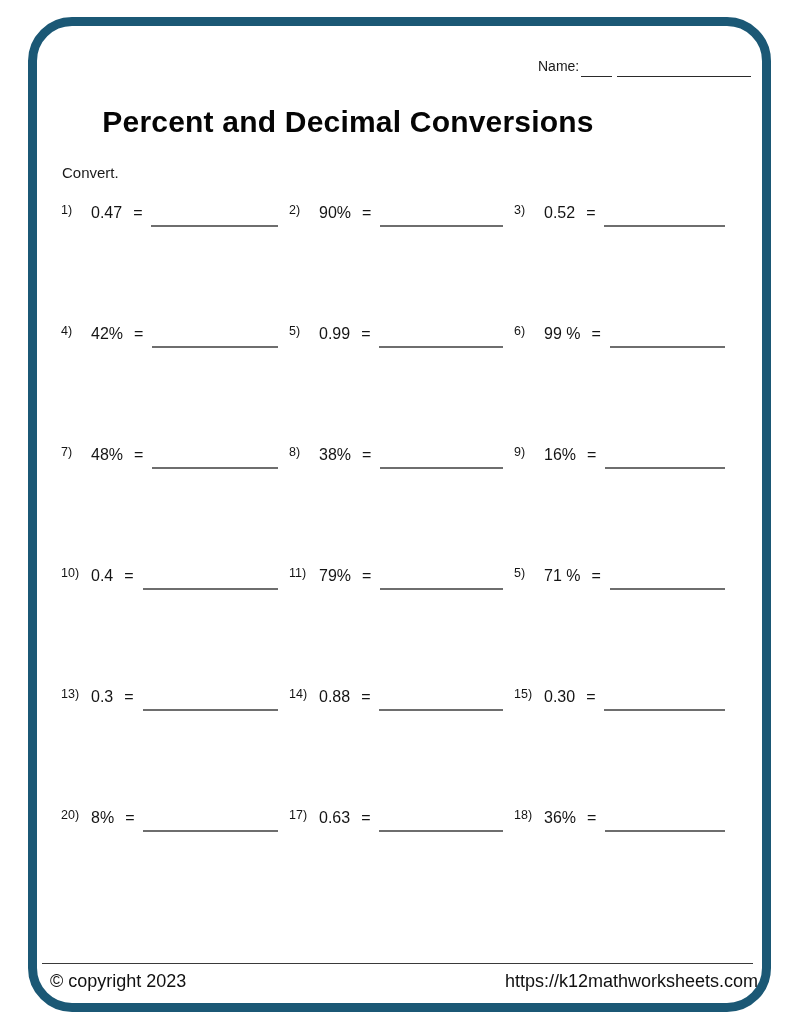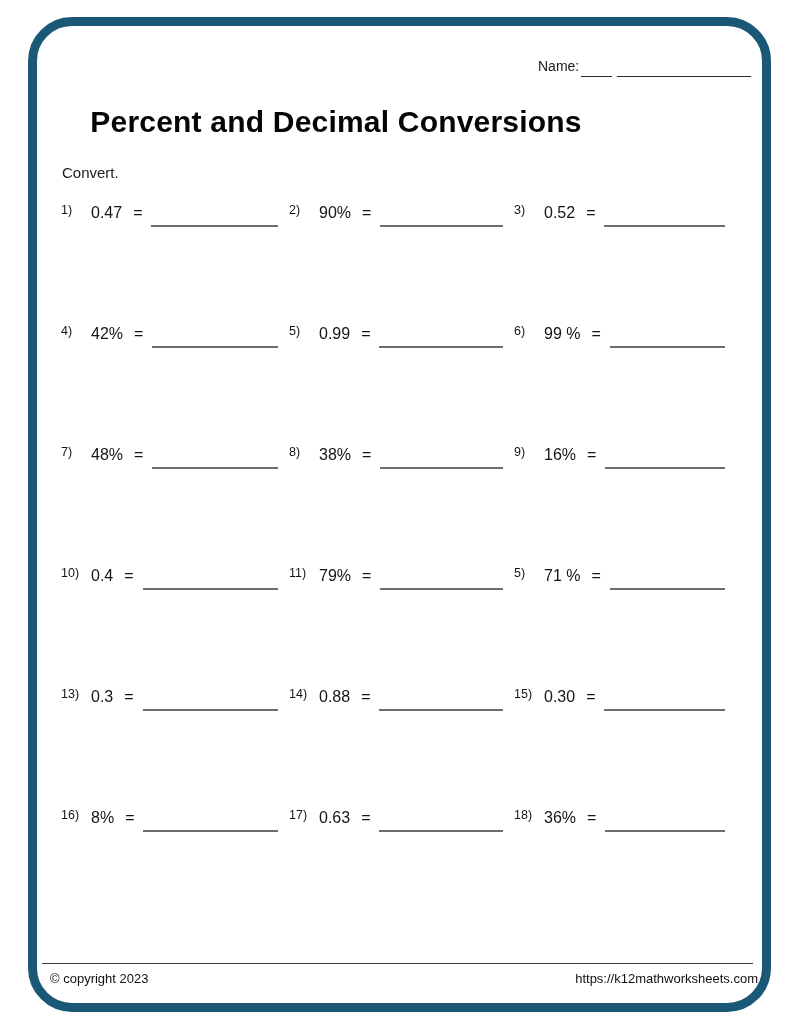--- a/index.html
+++ b/index.html
@@ -18,21 +18,21 @@
     position:absolute;left:518px;top:56px;display:flex;align-items:flex-end;
     font-size:14px;
     margin-left:20px;
   }
   .name-row .lbl{line-height:21px;}
   .name-seg{height:20px;border-bottom:1.6px solid #2a2a2a;display:inline-block;}
   .seg1{width:31px;margin-left:2px;}
   .seg2{width:134px;margin-left:5px;}
   
   .title{
-    position:absolute;left:0;top:105px;width:672px;text-align:center;
+    position:absolute;left:12px;top:105px;width:672px;text-align:center;
     font-size:30px;font-weight:bold;letter-spacing:0.2px;color:#050505;
   }
   
   .instruction{position:absolute;left:62px;top:164px;font-size:15px;}
   
   .problems{
     position:absolute;left:58px;top:203px;
     display:grid;
     grid-template-columns:228px 225px 222px;
     grid-auto-rows:121px;
@@ -51,21 +51,21 @@
     border-bottom:2px solid #6e6e6e;min-width:60px;
   }
   
   .footer-rule{
     position:absolute;left:42px;top:963px;width:711px;height:0;
     border-top:1.8px solid #3a3a3a;
   }
   .footer{
     position:absolute;left:50px;top:971px;width:708px;
     display:flex;justify-content:space-between;align-items:flex-end;
-    font-size:13px;color:#111;
+    font-size:18px;color:#111;
   }
 </style>
 </head>
 <body>
 
 <div class="frame"></div>
 
 <div class="name-row">
   <span class="lbl">Name:</span>
   <span class="name-seg seg1"></span>
@@ -197,21 +197,21 @@
   <div class="cell">
     <span class="num">15)</span>
     <span class="body">
         <span class="expr">0.30</span>
         <span class="eq">=</span>
         <span class="line"></span>
       </span>
   </div>
 
   <div class="cell">
-    <span class="num">16)</span>
+    <span class="num">20)</span>
     <span class="body">
         <span class="expr">8%</span>
         <span class="eq">=</span>
         <span class="line"></span>
       </span>
   </div>
   <div class="cell">
     <span class="num">17)</span>
     <span class="body">
         <span class="expr">0.63</span>

